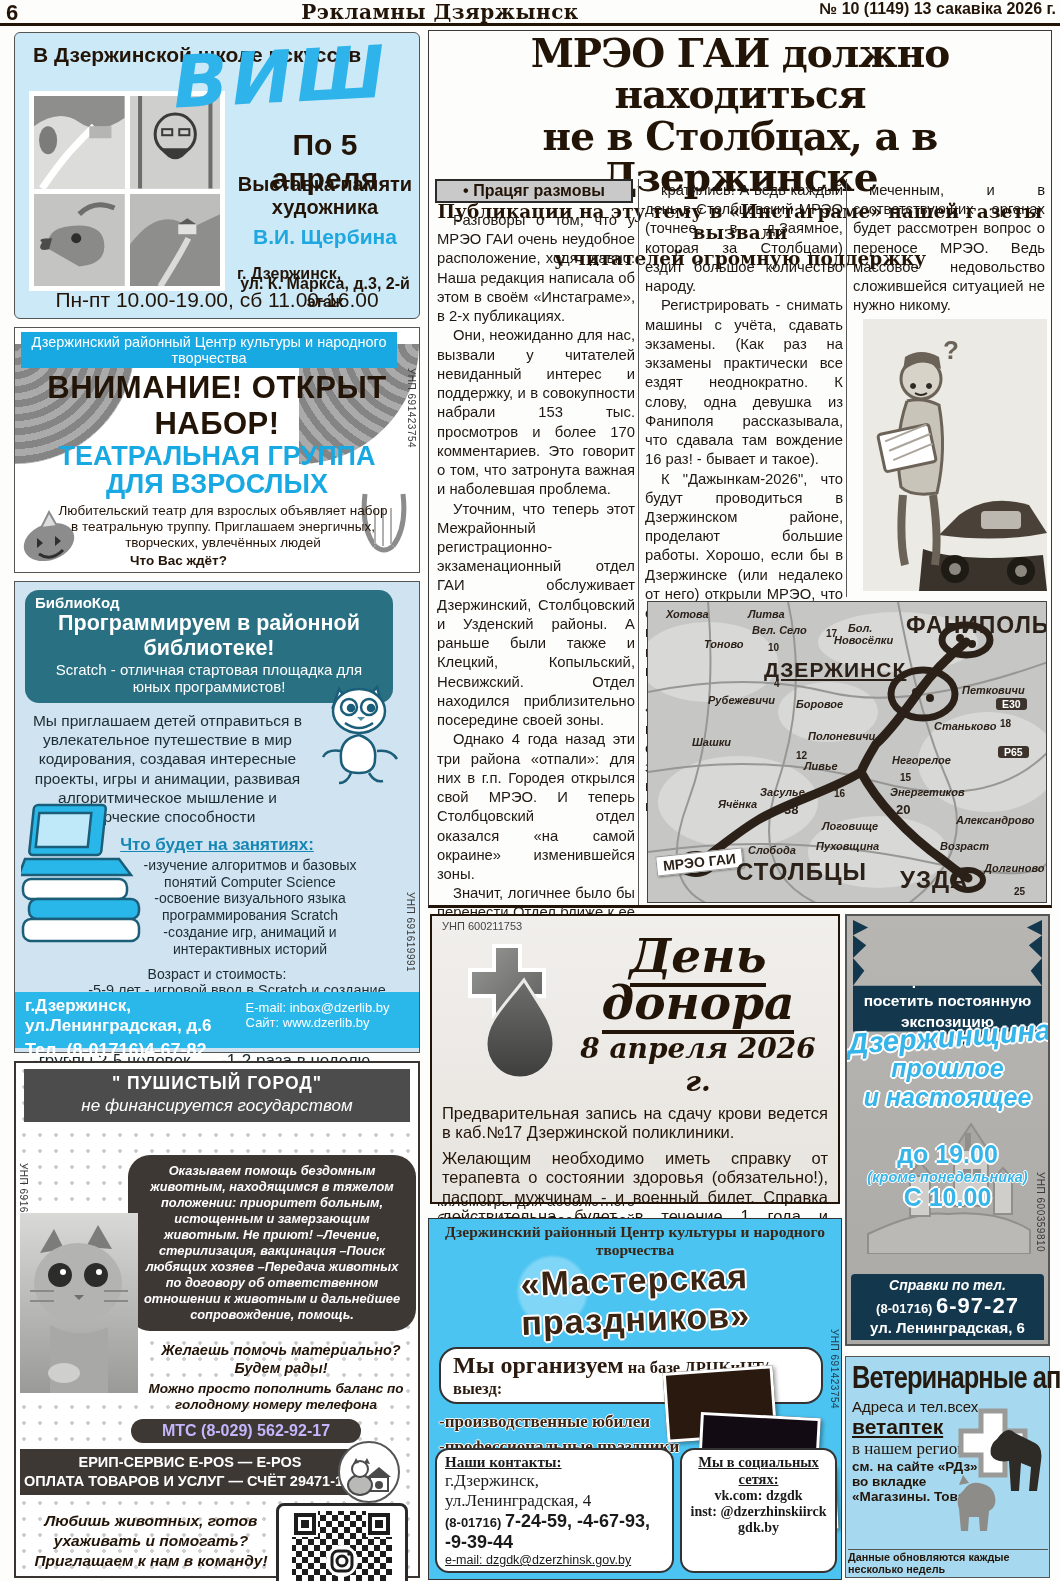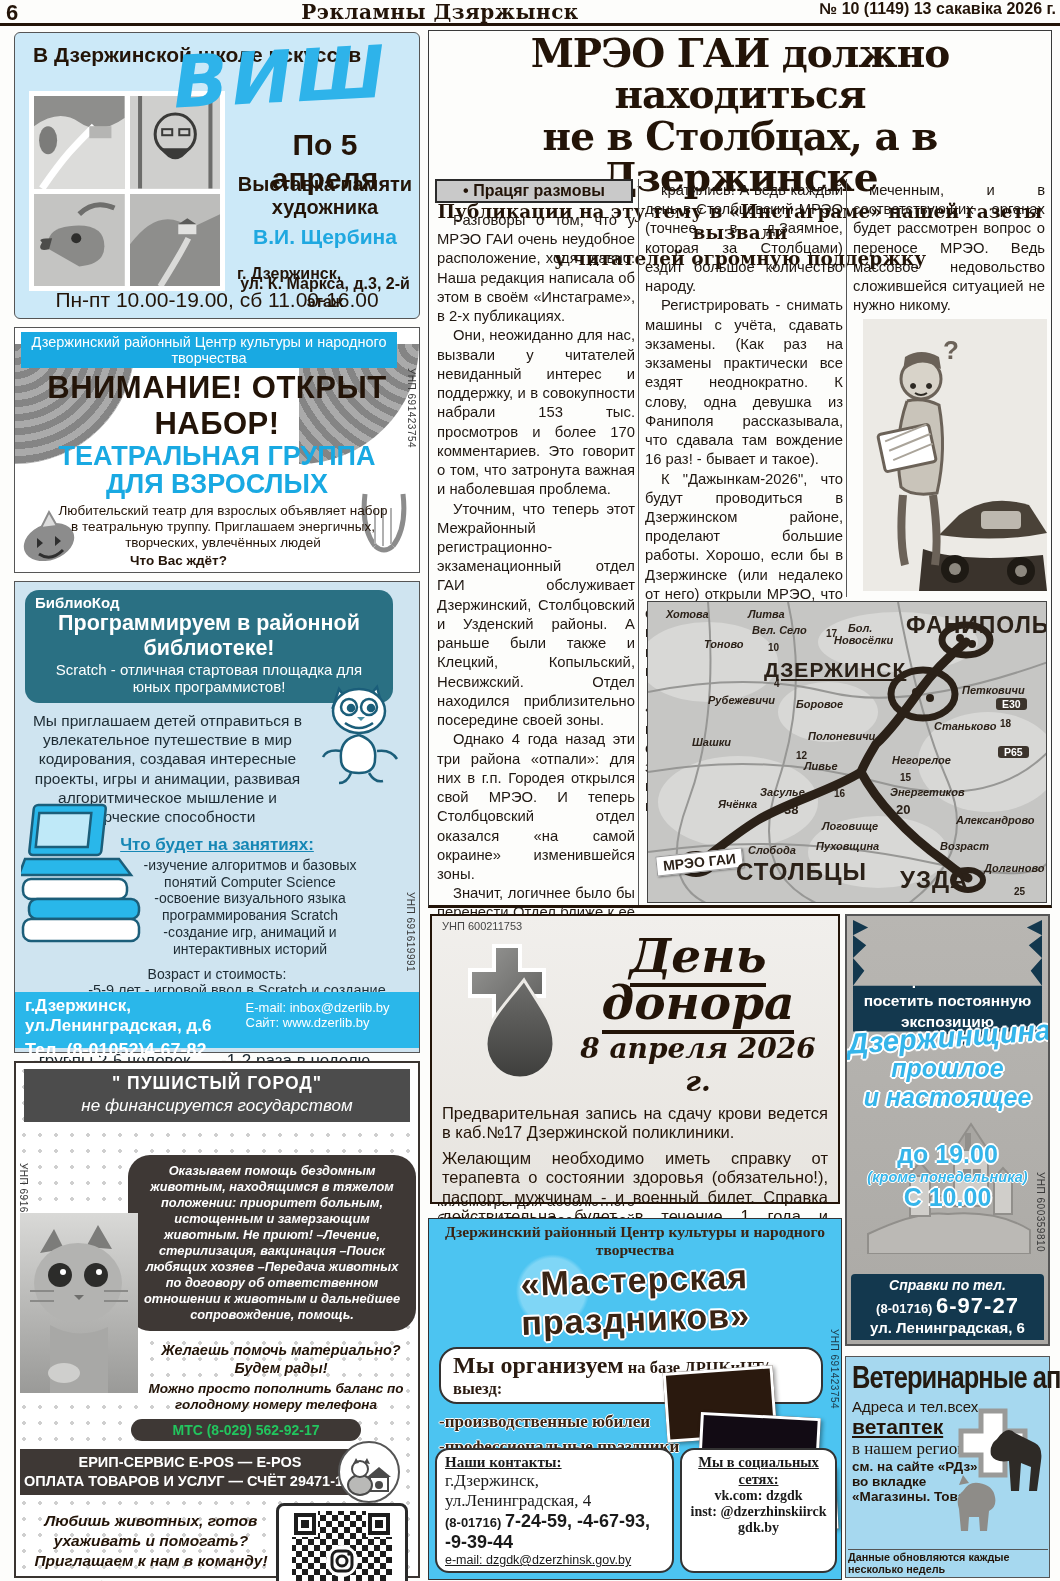--- a/index.html
+++ b/index.html
@@ -87,22 +87,22 @@
   .pu-h2 { font-size:17.5px; font-weight:900; letter-spacing:1px; }
   .pu-h3 { font-size:17px; font-style:italic; margin-top:2px; }
   .pu-bubble { position:absolute; left:112px; top:92px; width:288px; background:#3e3835; color:#fff;
                border-radius:22px; font-size:12.8px; font-style:italic; font-weight:bold;
                text-align:center; padding:8px 10px; line-height:1.25; }
   .pu-cat { position:absolute; left:4px; top:150px; width:118px; height:180px; }
   .pu-help { position:absolute; left:140px; top:278px; width:250px; text-align:center;
              font-size:14.5px; font-weight:bold; font-style:italic; line-height:1.25; }
   .pu-balance { position:absolute; left:115px; top:318px; width:290px; text-align:center;
                 font-size:13.5px; font-weight:bold; font-style:italic; line-height:1.2; }
-  .pu-mts { position:absolute; left:115px; top:356px; width:230px; background:#3e3835; color:#22c55e;
-            border-radius:16px; text-align:center; font-size:14px; font-weight:900; padding:3px 0; }
+  .pu-mts { position:absolute; left:115px; top:356px; width:230px; background:#3e3835; color:#c4b5fd;
+            border-radius:16px; text-align:center; font-size:16px; font-weight:900; padding:3px 0; }
   .pu-erip { position:absolute; left:4px; top:386px; width:340px; background:#3e3835; color:#fff;
              text-align:center; font-size:14.5px; font-weight:900; padding:4px 0; line-height:1.3;
              border-radius:0 6px 6px 0; }
   .pu-cathouse { position:absolute; right:18px; top:378px; width:62px; height:62px; background:#fff;
                  border:2px solid #555; border-radius:50%; }
   .pu-invite { position:absolute; left:10px; top:448px; width:250px; text-align:center;
                font-size:15.5px; font-weight:bold; font-style:italic; line-height:1.3; }
   .pu-cont { position:absolute; left:8px; top:515px; font-family:"Liberation Serif", serif; font-style:italic; }
   .pu-cl { font-size:13px; font-weight:bold; }
   .pu-qr { position:absolute; right:10px; top:440px; width:132px; height:130px; background:#fff;
@@ -358,21 +358,21 @@
         <div>-длительность 60 минут</div>
       </div>
       <div>
         <div>-1-2 раза в неделю</div>
         <div>-офлайн в библиотеке</div>
       </div>
     </div>
     <div class="bib-foot">
       <div class="fl">
         <div class="bib-addr">г.Дзержинск, ул.Ленинградская, д.6</div>
-        <div class="bib-phone">Тел. (8-01052)4-67-82</div>
+        <div class="bib-phone">Тел. (8-01716)4-67-82</div>
       </div>
       <div class="fr">
         <div>E-mail: inbox@dzerlib.by</div>
         <div>Сайт: www.dzerlib.by</div>
       </div>
     </div>
     <div class="unp-vert" style="right:3px; top:310px;">УНП 691619991</div>
   </div>
 
   <div class="ad-push">

